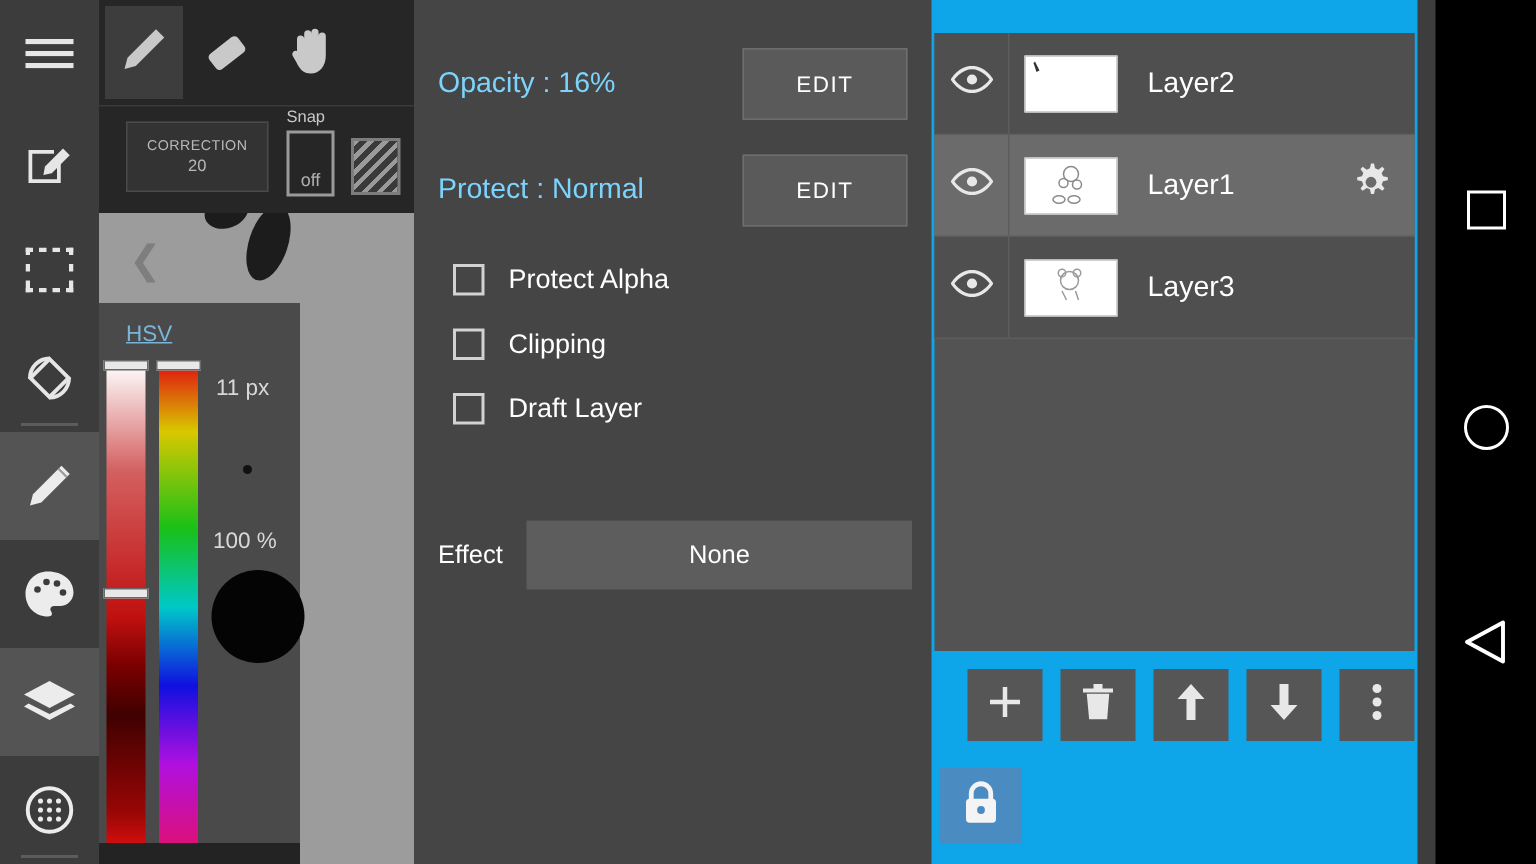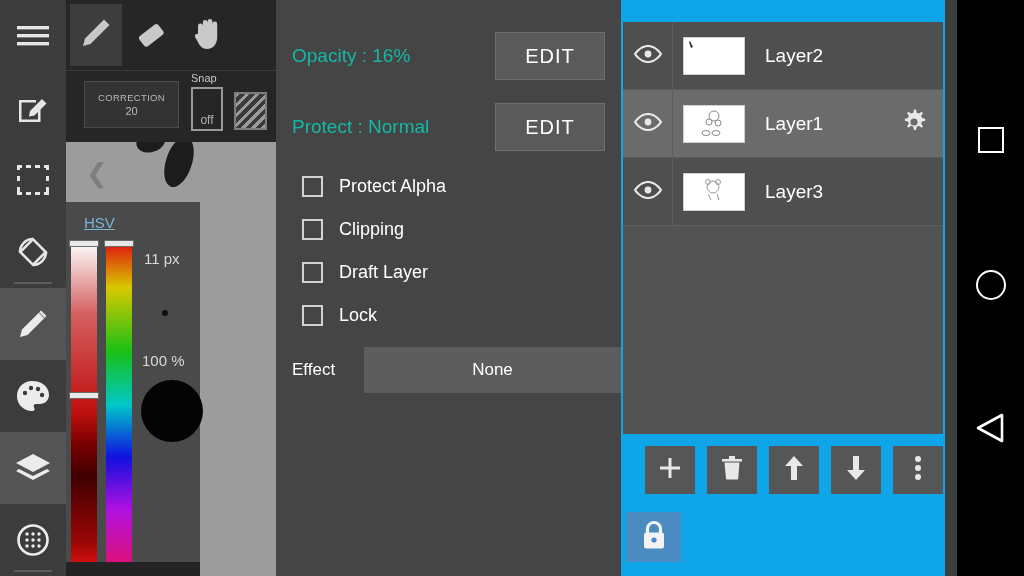--- a/index.html
+++ b/index.html
@@ -100,34 +100,34 @@
   .picker-foot { position:absolute; left:0; bottom:0; width:134px; height:14px;
     background:#232323; }
 
   
   .props {
     position:absolute; left:276px; top:0; width:345px; height:576px;
     background:#454545;
   }
   .prop-row { position:absolute; left:0; width:345px; height:56px; }
   .prop-label { position:absolute; left:16px; top:50%; transform:translateY(-50%);
-    color:#14b8a6; font-size:19px; }
+    color:#7dd3fc; font-size:19px; }
   .edit-btn {
     position:absolute; right:16px; top:50%; transform:translateY(-50%);
     width:110px; height:48px; background:#5a5a5a; border:1px solid #6e6e6e;
-    color:#fff; font-size:20px; letter-spacing:1px;
+    color:#fff; font-size:15px; letter-spacing:1px;
     display:flex; align-items:center; justify-content:center;
   }
   .chk-row { position:absolute; left:0; width:345px; height:43px;
     display:flex; align-items:center; }
   .chk-box { margin-left:26px; width:21px; height:21px;
     border:2px solid #d2d2d2; background:transparent; }
   .chk-text { margin-left:16px; color:#fff; font-size:18px; }
   .effect-row { position:absolute; left:0; top:345px; width:345px; height:50px;
-    display:flex; align-items:center;justify-content:space-between; }
+    display:flex; align-items:center; }
   .effect-label { margin-left:16px; color:#fff; font-size:17px; }
   .effect-btn { margin-left:16px; width:257px; height:46px; background:#5d5d5d;
     color:#fff; font-size:17px; display:flex; align-items:center; justify-content:center; }
 
   
   .layers {
     position:absolute; left:621px; top:0; width:324px; height:576px;
     background:#0ea5e9;
   }
   .layer-list { position:absolute; left:2px; top:22px; width:320px; height:412px;
@@ -335,24 +335,20 @@
       <span class="chk-text">Clipping</span>
     </div>
     <div class="chk-row" style="top:165px;">
       <span class="chk-box"></span>
       <span class="chk-text">Protect Alpha</span>
     </div>
     <div class="chk-row" style="top:251px;">
       <span class="chk-box"></span>
       <span class="chk-text">Draft Layer</span>
     </div>
-    <div class="chk-row" style="top:294px;">
-      <span class="chk-box"></span>
-      <span class="chk-text">Lock</span>
-    </div>
 
     <div class="effect-row">
       <span class="effect-label">Effect</span>
       <div class="effect-btn">None</div>
     </div>
   </div>
 
   <div class="layers">
     <div class="layer-list">
 

